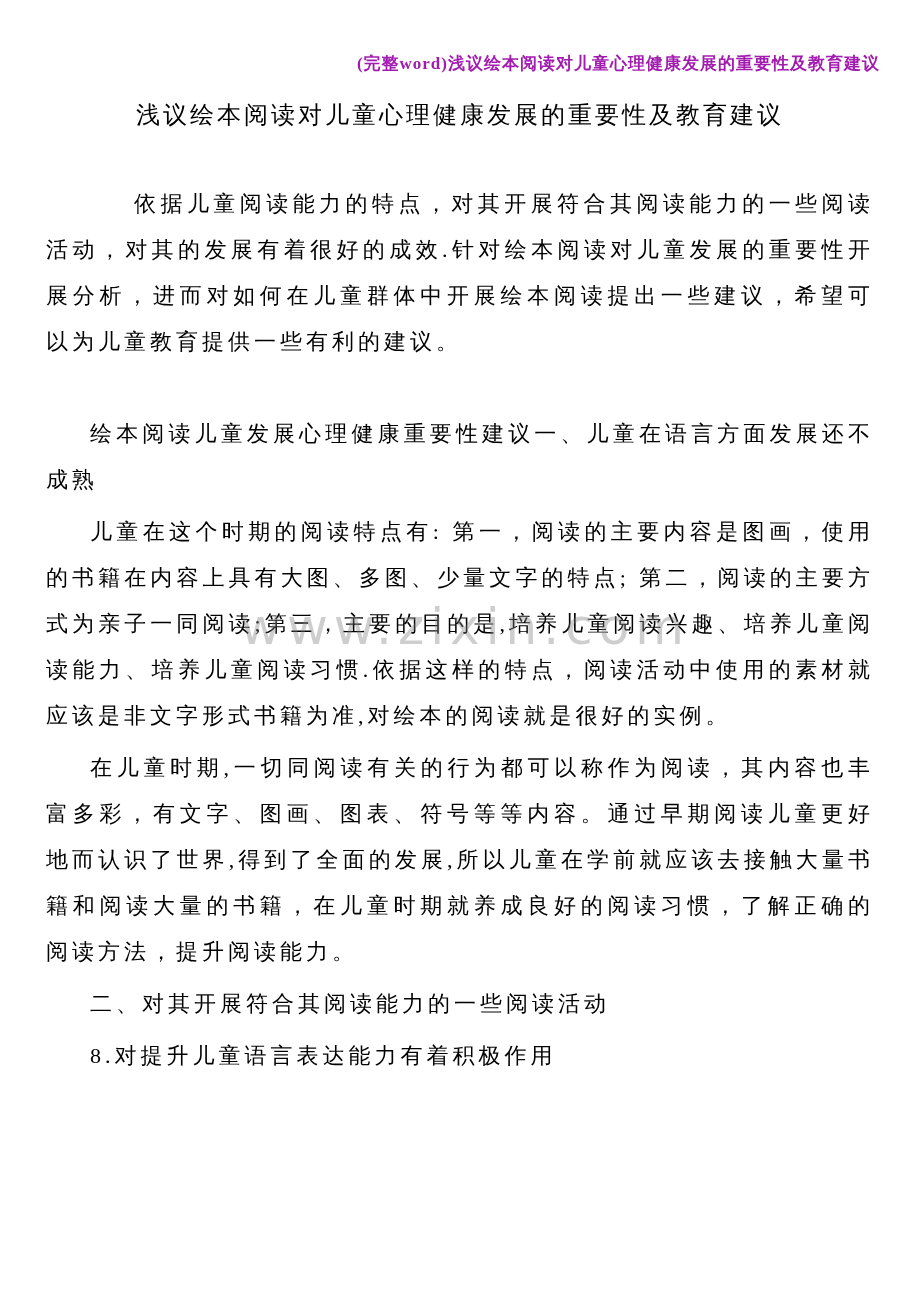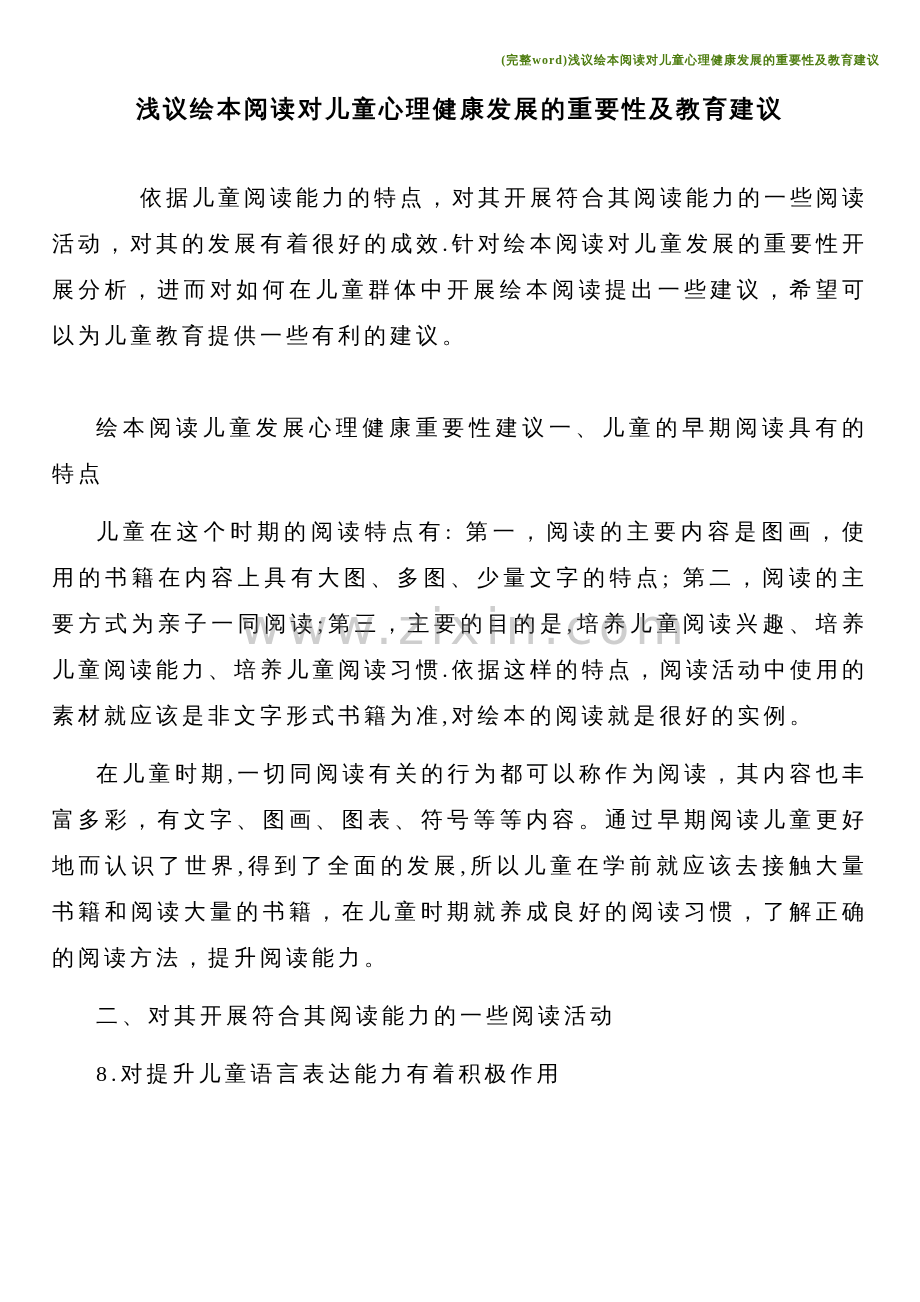--- a/index.html
+++ b/index.html
@@ -13,42 +13,42 @@
     height: 1302px;
     background: #ffffff;
     overflow: hidden;
     box-sizing: border-box;
     padding: 52px 40px 0 40px;
     color: #000000;
     font-family: "Liberation Serif", serif;
   }
   .header-note {
     text-align: right;
-    font-size: 12px;
+    font-size: 17px;
     font-weight: bold;
     letter-spacing: 1px;
-    color: #4d7c0f;
+    color: #a21caf;
   }
   .doc-title {
     margin: 24px 0 0 0;
     text-align: center;
     font-size: 24px;
-    font-weight: bold;
+    font-weight: normal;
     letter-spacing: 3px;
   }
   .doc-body {
     margin-top: 50px;
     font-size: 22px;
     line-height: 46px;
     letter-spacing: 4px;
     text-align: justify;
     text-justify: inter-character;
   }
   .doc-body p {
-    margin: 12px;
+    margin: 6px;
     text-indent: 2em;
   }
   .doc-body p.p-first {
     text-indent: 4em;
   }
   .doc-body p.p-gap {
     margin-top: 46px;
   }
   .watermark {
     position: absolute;
@@ -66,21 +66,21 @@
 <body>
 
 <div class="page">
 
   <div class="header-note">(完整word)浅议绘本阅读对儿童心理健康发展的重要性及教育建议</div>
 
   <h1 class="doc-title">浅议绘本阅读对儿童心理健康发展的重要性及教育建议</h1>
 
   <div class="doc-body">
     <p class="p-first">依据儿童阅读能力的特点，对其开展符合其阅读能力的一些阅读活动，对其的发展有着很好的成效.针对绘本阅读对儿童发展的重要性开展分析，进而对如何在儿童群体中开展绘本阅读提出一些建议，希望可以为儿童教育提供一些有利的建议。</p>
-    <p class="p-gap">绘本阅读儿童发展心理健康重要性建议一、儿童的早期阅读具有的特点</p>
+    <p class="p-gap">绘本阅读儿童发展心理健康重要性建议一、儿童在语言方面发展还不成熟</p>
     <p>儿童在这个时期的阅读特点有: 第一，阅读的主要内容是图画，使用的书籍在内容上具有大图、多图、少量文字的特点; 第二，阅读的主要方式为亲子一同阅读;第三，主要的目的是,培养儿童阅读兴趣、培养儿童阅读能力、培养儿童阅读习惯.依据这样的特点，阅读活动中使用的素材就应该是非文字形式书籍为准,对绘本的阅读就是很好的实例。</p>
     <p>在儿童时期,一切同阅读有关的行为都可以称作为阅读，其内容也丰富多彩，有文字、图画、图表、符号等等内容。通过早期阅读儿童更好地而认识了世界,得到了全面的发展,所以儿童在学前就应该去接触大量书籍和阅读大量的书籍，在儿童时期就养成良好的阅读习惯，了解正确的阅读方法，提升阅读能力。</p>
     <p>二、对其开展符合其阅读能力的一些阅读活动</p>
     <p>8.对提升儿童语言表达能力有着积极作用</p>
   </div>
 
   <div class="watermark">www.zixin.com</div>
 
 </div>
 

